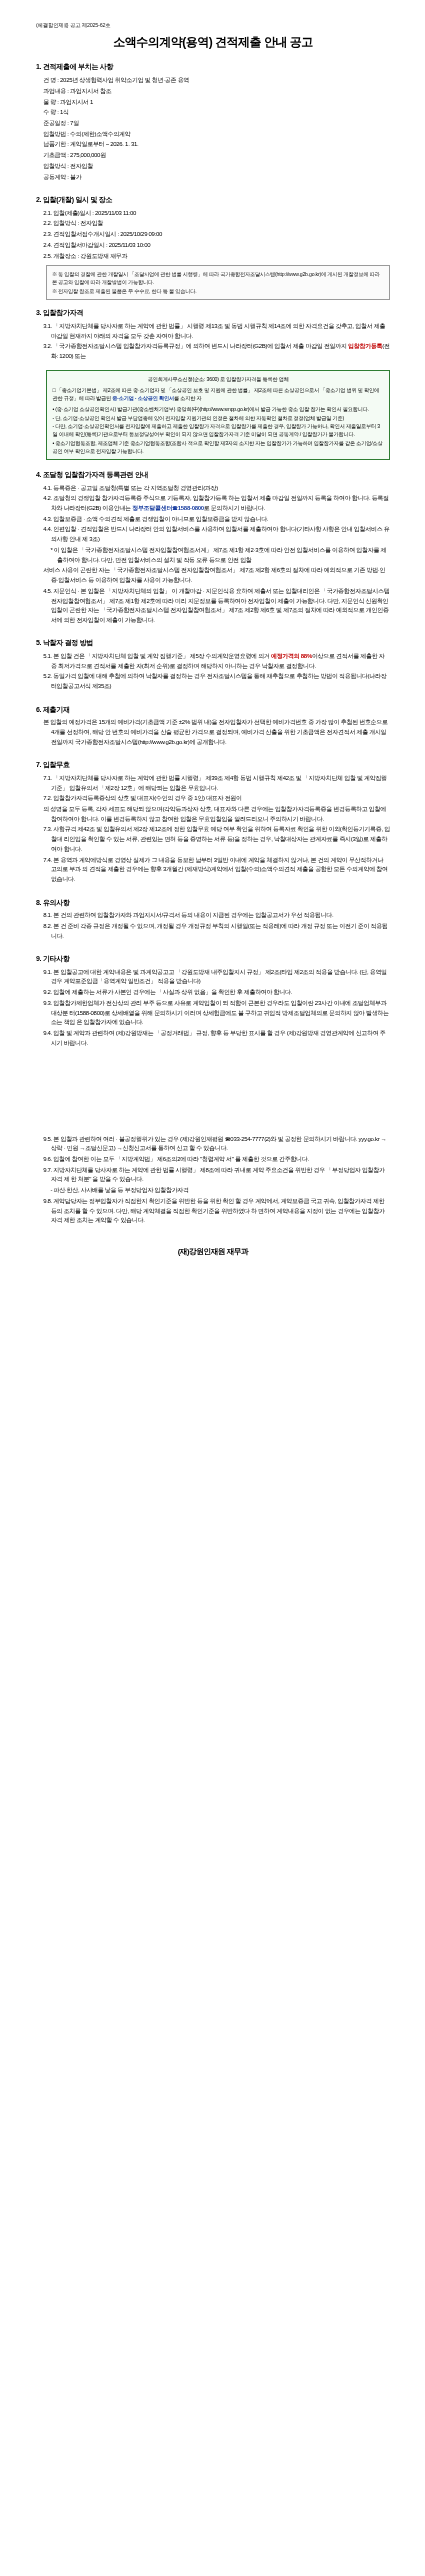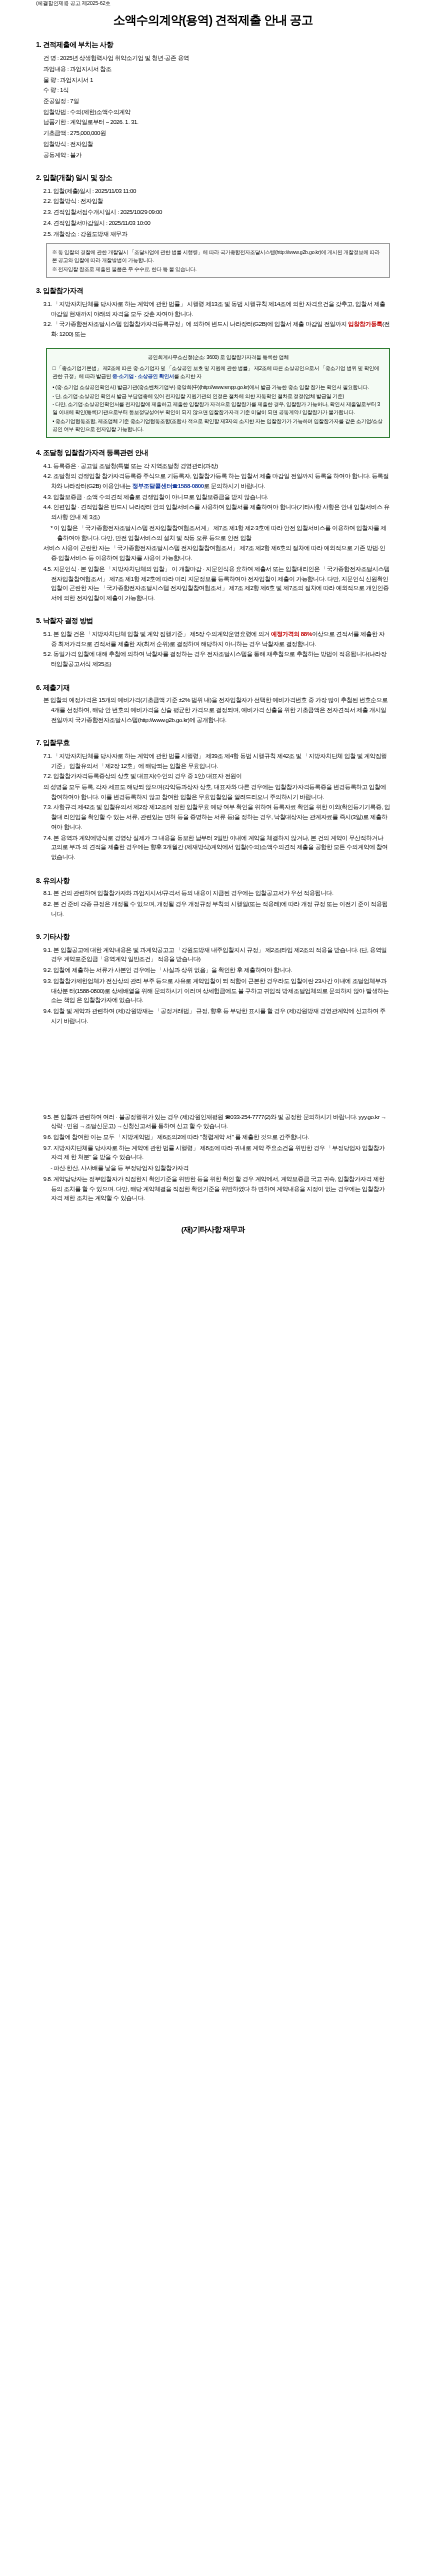--- a/index.html
+++ b/index.html
@@ -8,21 +8,21 @@
     background: #ffffff;
   }
   body {
     font-family: "Liberation Sans", sans-serif;
     color: #000000;
     width: 426px;
   }
   .page {
     width: 426px;
     box-sizing: border-box;
-    padding: 0 36px 31px 36px;
+    padding: 22px 36px 31px 36px;
     background: #fff;
   }
   .form-no {
     font-size: 5.4px;
     color: #222;
     margin-bottom: 5.2px;
     letter-spacing: -0.2px;
   }
   h1.doc-title {
     text-align: center;
@@ -209,16 +209,16 @@
   <div style="height:77px"></div>
 
   <div class="sec">
     <div class="lvl1 indent-hang">9.5. 본 입찰과 관련하여 여러 · 불공정행위가 있는 경우 (제)강원인재평원 ☎033-254-7777(2)와 및 공정한 문의하시기 바랍니다. yyy.go.kr → 상략 · 민원 →조달신문고) →신청신고서를 통하여 신고 할 수 있습니다.</div>
     <div class="lvl1 indent-hang">9.6. 입찰에 참여한 이는 모두 「지방계약법」 제6조의2에 따라 "청렴계약 서" 를 제출한 것으로 간주합니다.</div>
     <div class="lvl1 indent-hang">9.7. 지방자치단체를 당사자로 하는 계약에 관한 법률 시행령」 제8조에 따라 귀내로 계약 주요소건을 위반한 경우 「부정당업자 입찰참가자격 제 한 처분" 을 받을 수 있습니다.</div>
     <div class="lvl2 indent-hang2">- 파산·한산, 사사배를 낳을 등 부정당업자 입찰참가자격</div>
     <div class="lvl1 indent-hang">9.8. 계약담당자는 정부입찰자가 직접한지 확인기준을 위반한 등을 위한 확인 할 경우 계약에서, 계약보증금 국고 귀속, 입찰참가자격 제한 등의 조치를 할 수 있으며. 다만, 해당 계약체결을 직접한 확인기준을 위반하였다 하 면하여 계약내용을 지정이 없는 경우에는 입찰참가자격 제한 조치는 계약할 수 있습니다.</div>
   </div>
 
-  <div class="sign">(재)기타사항 재무과</div>
+  <div class="sign">(재)강원인재원 재무과</div>
 
 </div>
 
 
 </body></html>

